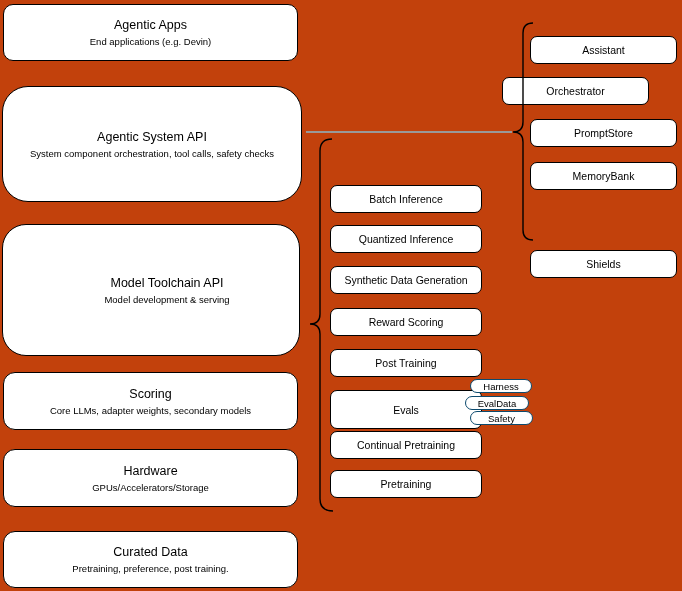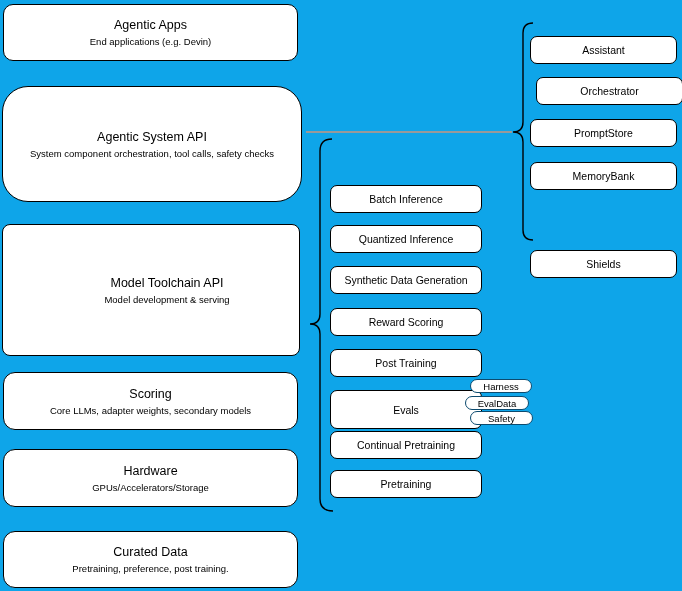--- a/index.html
+++ b/index.html
@@ -5,21 +5,21 @@
   html, body {
     margin: 0;
     padding: 0;
     background: #ffffff;
     font-family: "Liberation Sans", sans-serif;
   }
   .canvas {
     position: relative;
     width: 682px;
     height: 591px;
-    background: #0ea5e9;
+    background: #c2410c;
     overflow: hidden;
     color: #000000;
   }
   .node {
     position: absolute;
     background: #ffffff;
     border: 1.5px solid #000000;
     box-sizing: border-box;
     display: flex;
     flex-direction: column;
@@ -86,21 +86,21 @@
   <div class="node" style="left:3px; top:4px; width:295px; height:57px; border-radius:10px;">
     <span class="title">Agentic Apps</span>
     <span class="subtitle">End applications (e.g. Devin)</span>
   </div>
 
   <div class="node" style="left:2px; top:86px; width:300px; height:116px; border-radius:26px;">
     <span class="title">Agentic System API</span>
     <span class="subtitle">System component orchestration, tool calls, safety checks</span>
   </div>
 
-  <div class="node" style="left:2px; top:224px; width:298px; height:132px; border-radius:8px;padding-left:32px;">
+  <div class="node" style="left:2px; top:224px; width:298px; height:132px; border-radius:24px;padding-left:32px;">
     <span class="title">Model Toolchain API</span>
     <span class="subtitle">Model development &amp; serving</span>
   </div>
 
   <div class="node" style="left:3px; top:372px; width:295px; height:58px; border-radius:12px;">
     <span class="title">Scoring</span>
     <span class="subtitle">Core LLMs, adapter weights, secondary models</span>
   </div>
 
   <div class="node" style="left:3px; top:449px; width:295px; height:58px; border-radius:12px;">
@@ -150,21 +150,21 @@
   <div class="pill" style="left:465px; top:396px; width:64px; height:14px;">
     <span class="label">EvalData</span>
   </div>
   <div class="pill" style="left:470px; top:411px; width:63px; height:14px;">
     <span class="label">Safety</span>
   </div>
 
   <div class="item" style="left:530px; top:36px; width:147px; height:28px;">
     <span class="label">Assistant</span>
   </div>
-  <div class="item" style="left:536px; top:77px; width:147px; height:28px;">
+  <div class="item" style="left:502px; top:77px; width:147px; height:28px;">
     <span class="label">Orchestrator</span>
   </div>
   <div class="item" style="left:530px; top:119px; width:147px; height:28px;">
     <span class="label">PromptStore</span>
   </div>
   <div class="item" style="left:530px; top:162px; width:147px; height:28px;">
     <span class="label">MemoryBank</span>
   </div>
   <div class="item" style="left:530px; top:206px; width:147px; height:28px;margin-top:44px;">
     <span class="label">Shields</span>

